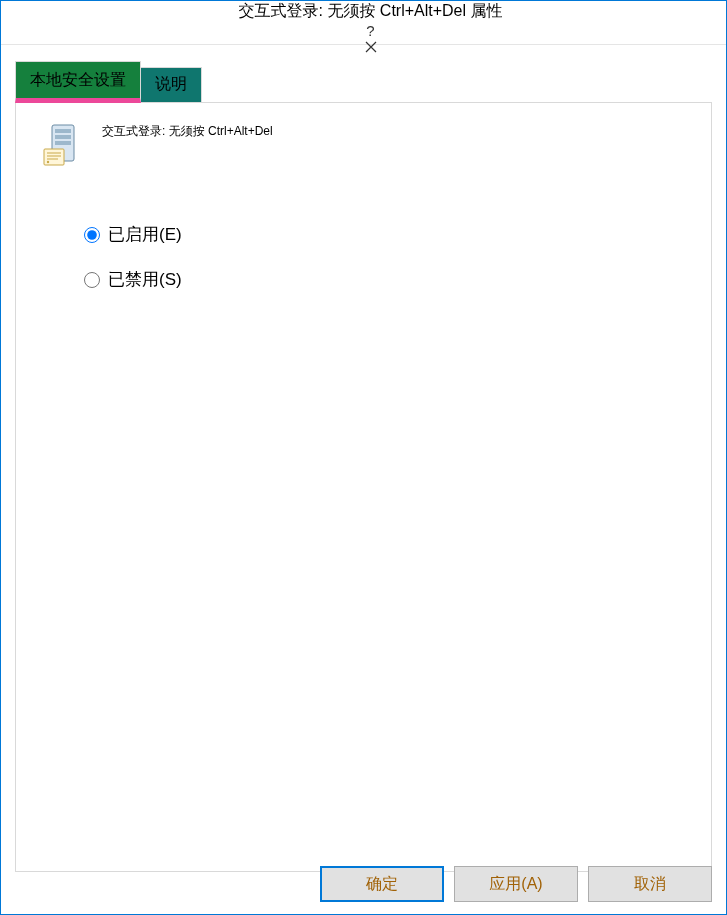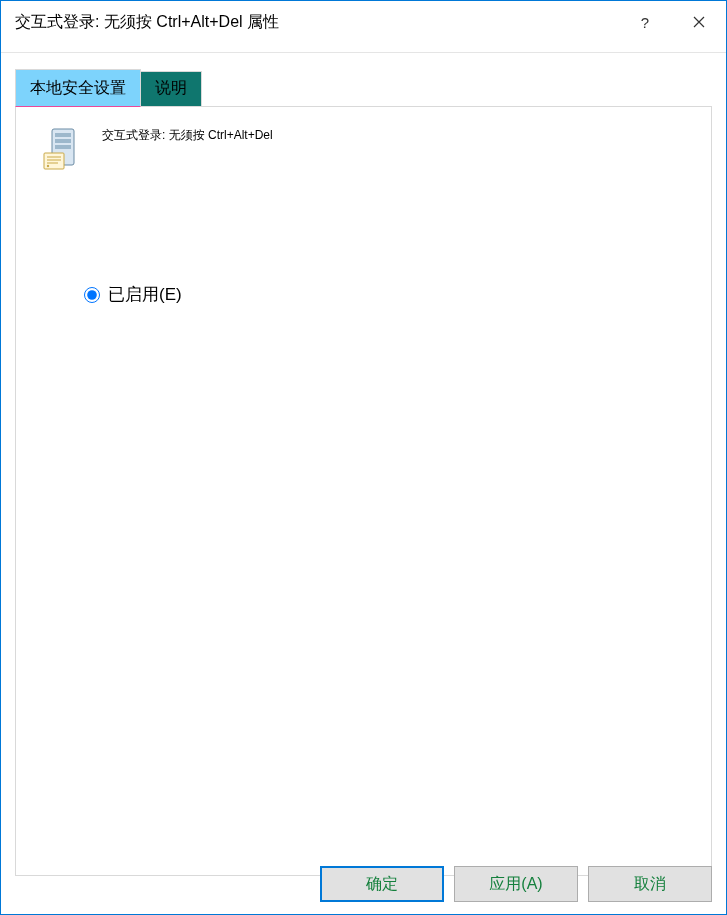--- a/index.html
+++ b/index.html
@@ -7,26 +7,27 @@
       font-family: "Microsoft YaHei", "Segoe UI", Tahoma, sans-serif;
       font-size: 15px;
       background: #fff;
       width: 727px;
       height: 915px;
       overflow: hidden;
       position: relative;
       border: 1px solid #0078d7;
     }
     .titlebar {
-      height: 52px;
+      height: 44px;
       display: flex;
       align-items: center;
       padding: 0 0 8px 14px;
       background: #fff;
       border-bottom: 1px solid #e5e5e5;
+      flex-direction: column;
     }
     .titlebar-title {
       flex: 1;
       font-size: 16px;
       color: #000;
     }
     .titlebar-btn {
       width: 54px;
       height: 44px;
       display: flex;
@@ -50,22 +51,22 @@
       padding: 6px 14px 7px 14px;
       font-size: 16px;
       color: #000;
       border: 1px solid #d9d9d9;
       background: #0f766e;
       cursor: pointer;
       position: relative;
       margin-right: -1px;
     }
     .tab.active {
-      background: #7dd3fc;
-      border-bottom: 1px solid #ec4899;
+      background: #15803d;
+      border-bottom: 5px solid #ec4899;
       z-index: 2;
       padding-top: 8px;
       margin-top: -2px;
     }
     .tab.inactive {
       z-index: 1;
     }
     .tab-panel {
       border: 1px solid #d9d9d9;
       margin-top: -1px;
@@ -83,21 +84,21 @@
       width: 48px;
       height: 48px;
       flex-shrink: 0;
     }
     .policy-title {
       font-size: 12px;
       color: #000;
       padding-top: 2px;
     }
     .radio-group {
-      margin-top: 110px;
+      margin-top: 54px;
       margin-left: 46px;
       display: flex;
       flex-direction: column;
       gap: 22px;
     }
     .radio-option {
       display: flex;
       align-items: center;
       gap: 8px;
       font-size: 17px;
@@ -116,21 +117,21 @@
       gap: 10px;
     }
     .btn {
       width: 124px;
       height: 36px;
       font-size: 16px;
       font-family: inherit;
       background: #e1e1e1;
       border: 1px solid #adadad;
       cursor: pointer;
-      color: #15803d;
+      color: #a16207;
     }
     .btn.default {
       border: 2px solid #0078d7;
     }
   </style>
 </head>
 <body>
 
 <div class="titlebar">
   <div class="titlebar-title">交互式登录: 无须按 Ctrl+Alt+Del 属性</div>
@@ -173,20 +174,24 @@
         </svg>
       </div>
       <div class="policy-title">交互式登录: 无须按 Ctrl+Alt+Del</div>
     </div>
 
     <div class="radio-group">
       <label class="radio-option">
         <input type="radio" name="opt" checked="" style="">
         <span>已启用(E)</span>
       </label>
+      <label class="radio-option">
+        <input type="radio" name="opt" style="">
+        <span>已禁用(S)</span>
+      </label>
     </div>
   </div>
 </div>
 
 <div class="button-row">
   <button class="btn default">
     <span>确定</span>
   </button>
   <button class="btn">
     <span>应用(A)</span>

